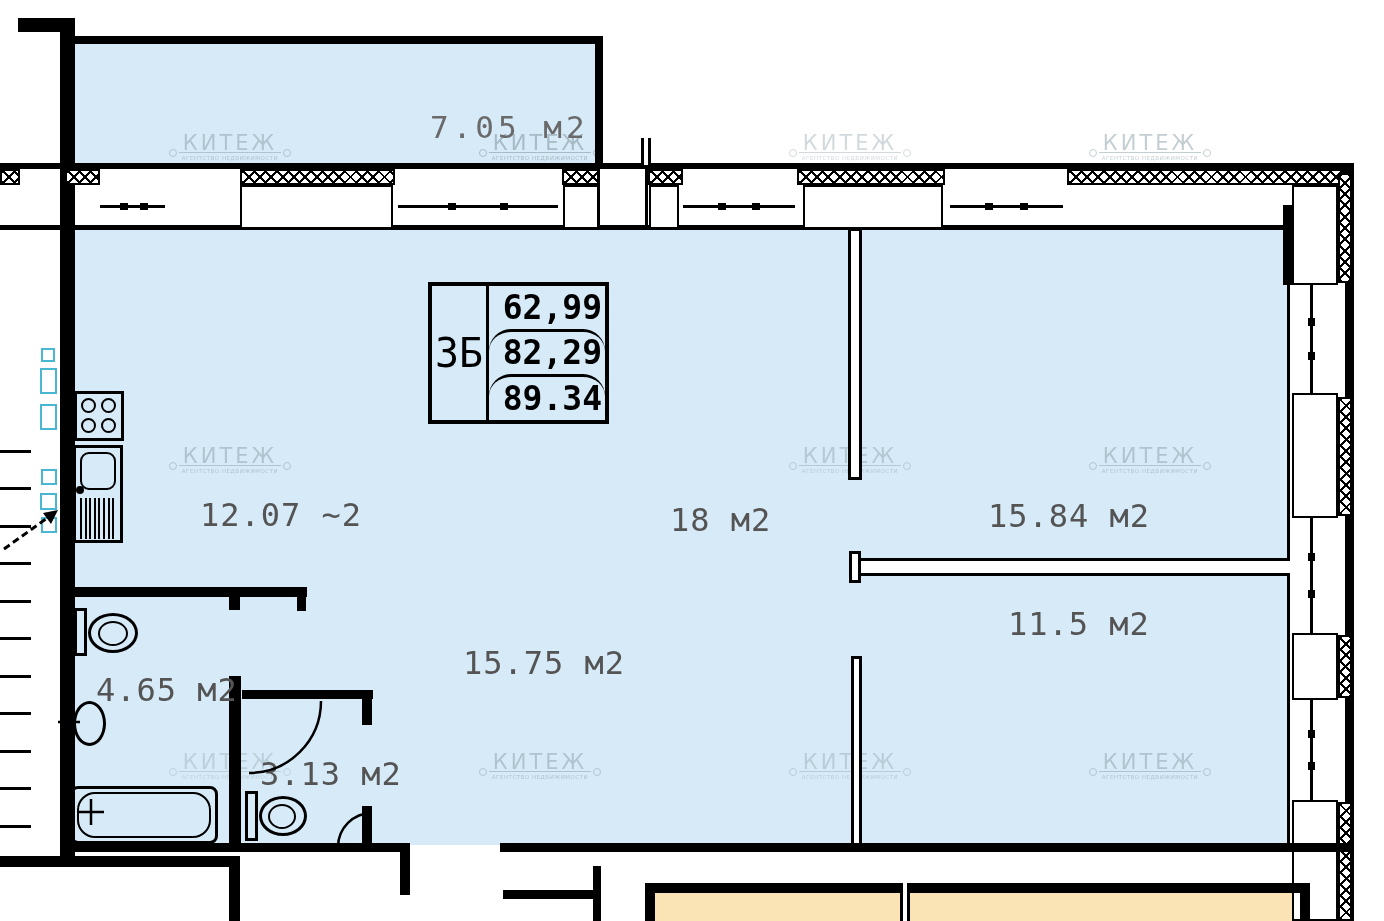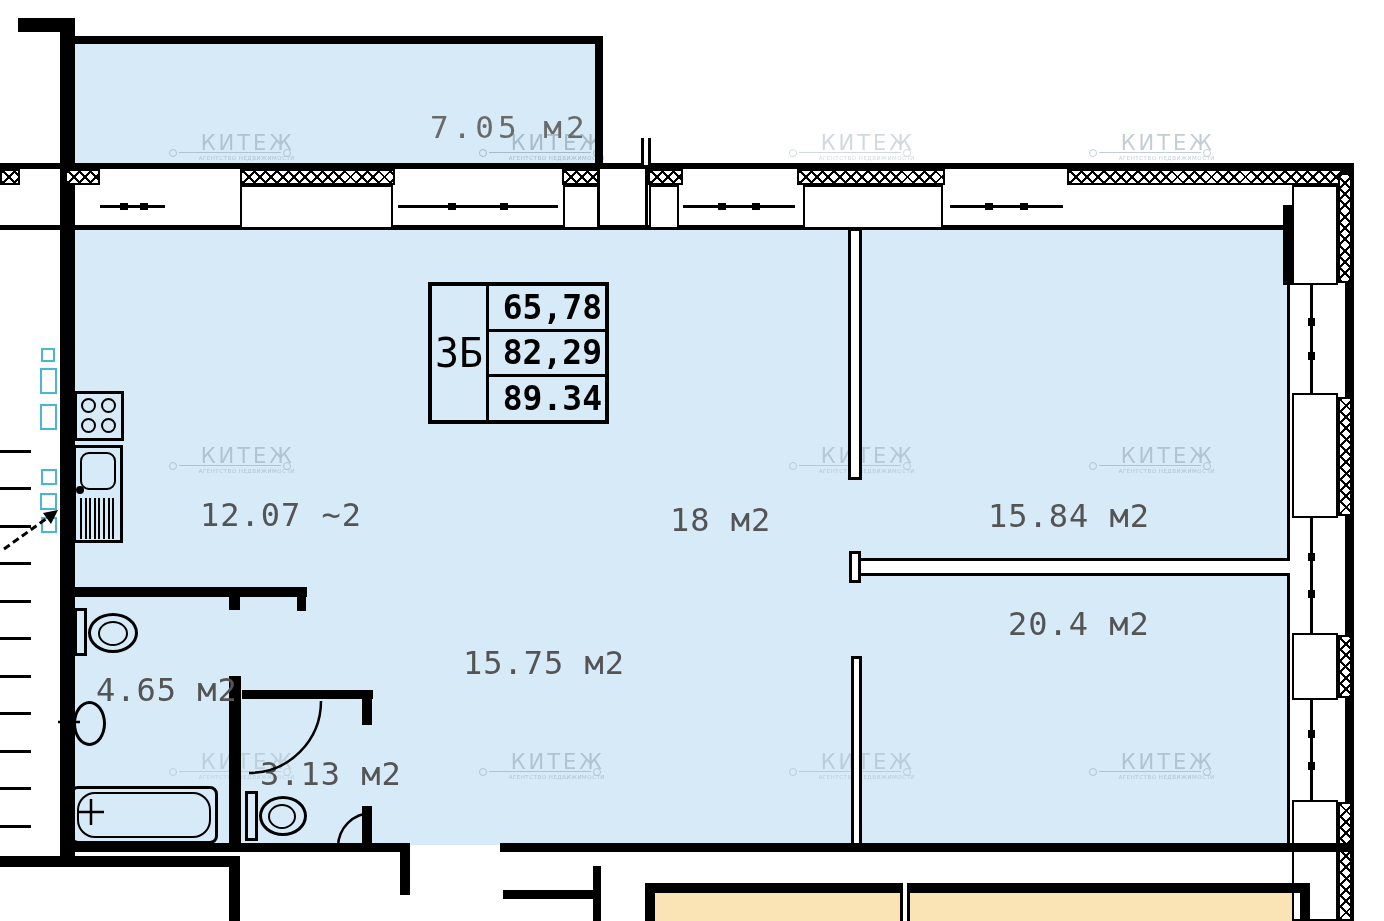--- a/index.html
+++ b/index.html
@@ -13,34 +13,34 @@
          background-image:repeating-linear-gradient(45deg,#000 0 2px,transparent 2px 8px),
                           repeating-linear-gradient(135deg,#000 0 2px,transparent 2px 8px);}
   .winh{position:absolute;height:3px;background:#000;z-index:2;}
   .winv{position:absolute;width:3px;background:#000;z-index:2;}
   .tick{position:absolute;background:#000;z-index:2;}
   .tread{position:absolute;left:0;width:31px;height:3px;background:#000;z-index:2;}
   .shaft{position:absolute;border:2px solid #49b6d2;box-sizing:border-box;z-index:2;}
   .fx{position:absolute;box-sizing:border-box;border:3px solid #000;z-index:4;background:transparent;}
   .fx2{position:absolute;box-sizing:border-box;border:2px solid #000;z-index:4;background:transparent;}
   .label{position:absolute;color:#545454;white-space:nowrap;z-index:5;font-size:32px;letter-spacing:1px;line-height:1;}
-  .wm{position:absolute;width:130px;text-align:right;color:#8da2ac;opacity:.52;z-index:1;
+  .wm{position:absolute;width:130px;text-align:center;color:#8da2ac;opacity:.52;z-index:1;
       font-family:"DejaVu Sans",sans-serif;}
   .wm-text{font-size:21px;letter-spacing:3px;line-height:1;}
   .wm-line{height:0;border-top:1.5px solid;position:relative;margin:-2px 14px 0 14px;}
   .wm-line i{position:absolute;width:6px;height:6px;border:1.5px solid;border-radius:50%;top:-4px;}
   .wm-line i.l{left:-10px;} .wm-line i.r{right:-10px;}
   .wm-tag{font-size:5.5px;letter-spacing:.5px;margin-top:3px;line-height:1;}
   .tbl{position:absolute;left:428px;top:282px;width:181px;height:142px;border:4px solid #000;
        box-sizing:border-box;display:grid;grid-template-columns:57px 1fr;z-index:5;color:#000;}
   .tbl .unit{grid-row:1/4;border-right:3.5px solid #000;display:flex;align-items:center;justify-content:center;
        font-size:40px;}
   .tbl .val{display:flex;align-items:center;justify-content:flex-end;padding-right:3px;font-size:33px;
        font-weight:bold;}
-  .tbl .val.mid,.tbl .val.bot{border-top:3.5px solid #000;}
+  .tbl .val.mid,.tbl .val.bot{border-top:3.5px solid #000;border-radius:22px;}
   svg.ovl{position:absolute;left:0;top:0;z-index:6;pointer-events:none;}
 </style>
 </head>
 <body>
 
 <div class="canvas">
 
   <div class="fill" style="left:75px;top:230px;width:1212px;height:615px;background:#d7eaf7;"></div>
   <div class="fill" style="left:75px;top:44px;width:520px;height:123px;background:#d7eaf7;"></div>
   <div class="fill" style="left:652px;top:891px;width:650px;height:30px;background:#fae3b4;"></div>
@@ -256,28 +256,28 @@
   <div class="fx2" style="left:77px;top:792px;width:134px;height:46px;border-radius:18px;"></div>
 
   <div class="fx" style="left:245px;top:791px;width:13px;height:50px;"></div>
   <div class="fx" style="left:259px;top:796px;width:48px;height:40px;border-radius:50%;"></div>
   <div class="fx2" style="left:268px;top:804px;width:28px;height:25px;border-radius:50%;"></div>
 
   <div class="label" style="left:430px;top:112px;font-size:31px;letter-spacing:4px;color:#6a6a6a;">7.05 м2</div>
   <div class="label" style="left:200px;top:499px;">12.07 ~2</div>
   <div class="label" style="left:670px;top:504px;">18 м2</div>
   <div class="label" style="left:988px;top:500px;">15.84 м2</div>
-  <div class="label" style="left:1008px;top:608px;">20.4 м2</div>
+  <div class="label" style="left:1008px;top:608px;">11.5 м2</div>
   <div class="label" style="left:463px;top:647px;">15.75 м2</div>
   <div class="label" style="left:96px;top:674px;">4.65 м2</div>
   <div class="label" style="left:260px;top:758px;">3.13 м2</div>
 
   <div class="tbl">
     <div class="unit">3Б</div>
-    <div class="val top">65,78</div>
+    <div class="val top">62,99</div>
     <div class="val mid">82,29</div>
     <div class="val bot">89.34</div>
   </div>
 
   <svg class="ovl" width="1384" height="921" viewBox="0 0 1384 921">
     <g stroke="#000" stroke-width="2.5" fill="none">
       <path d="M321 701 A72 72 0 0 1 249 773"></path>
       <path d="M338 847 A34 34 0 0 1 372 813"></path>
       <path d="M78 812 H104 M91 799 V825"></path>
       <path d="M58 722 H80 M69 711 V733"></path>

